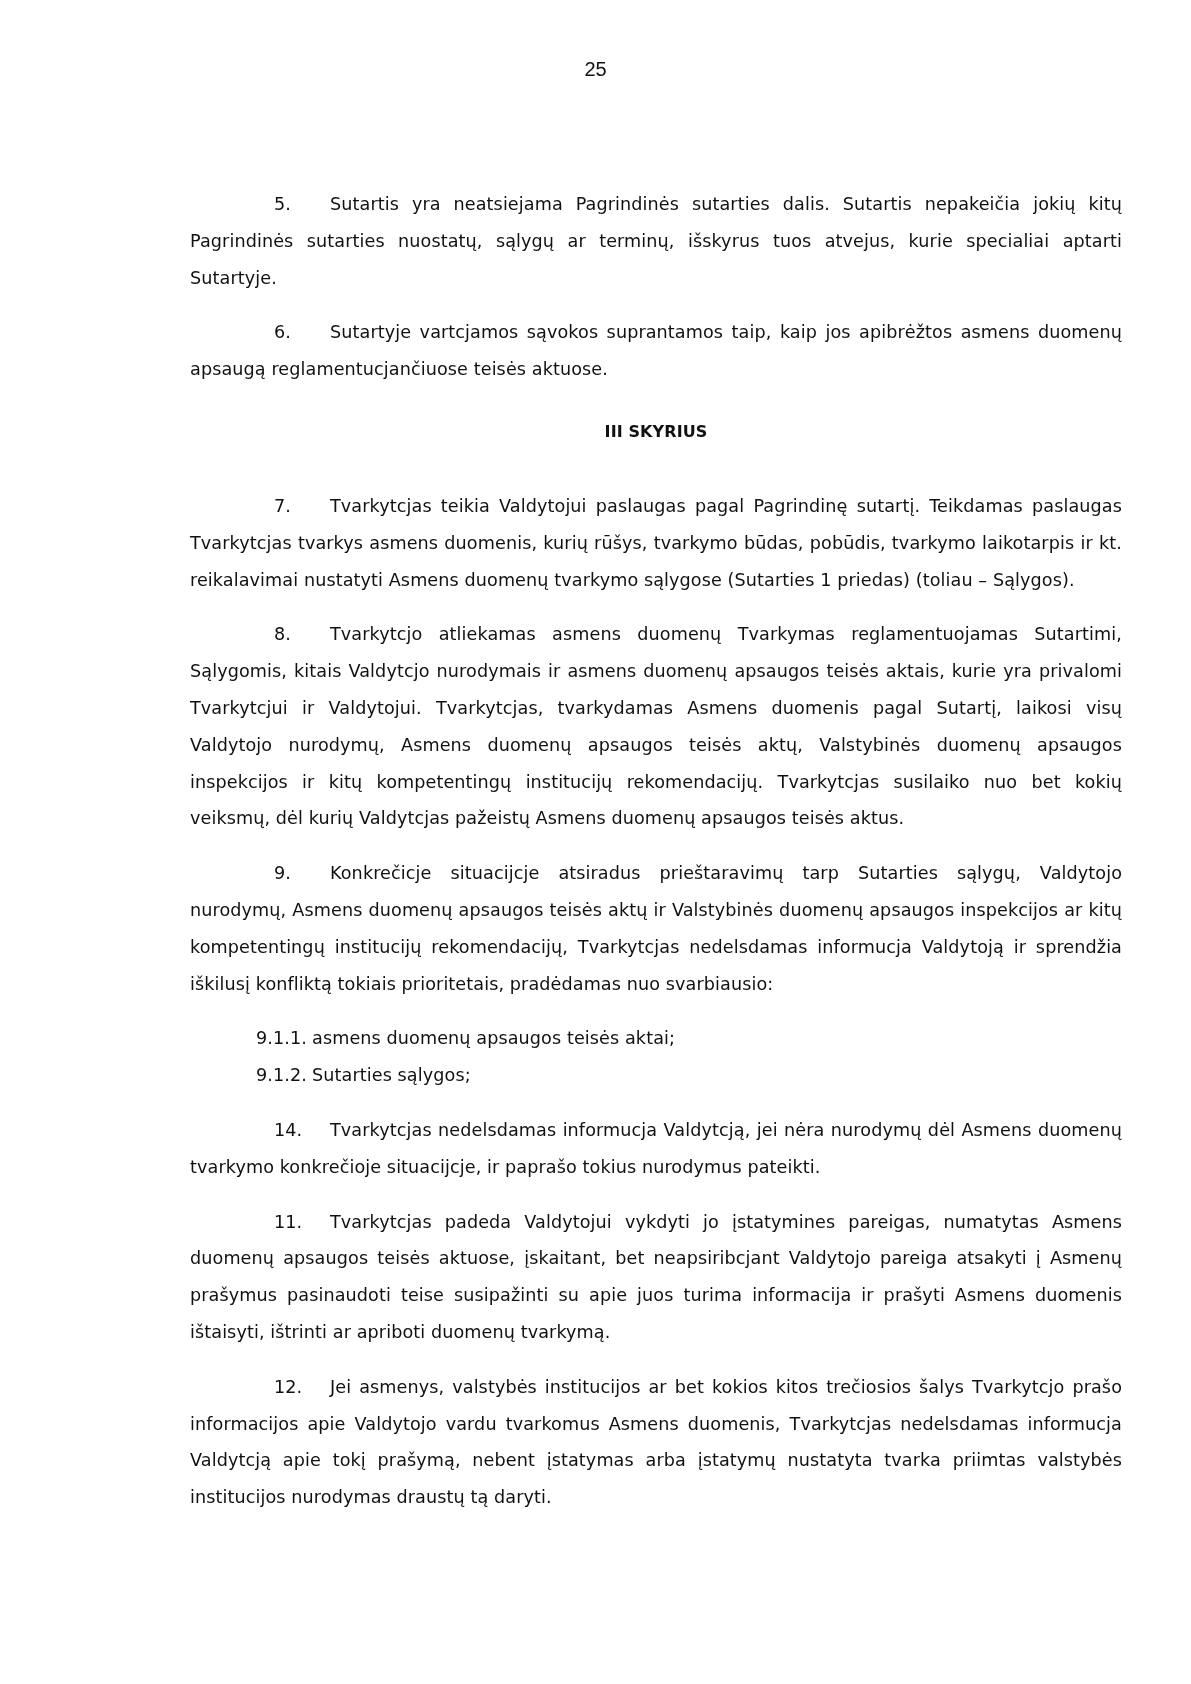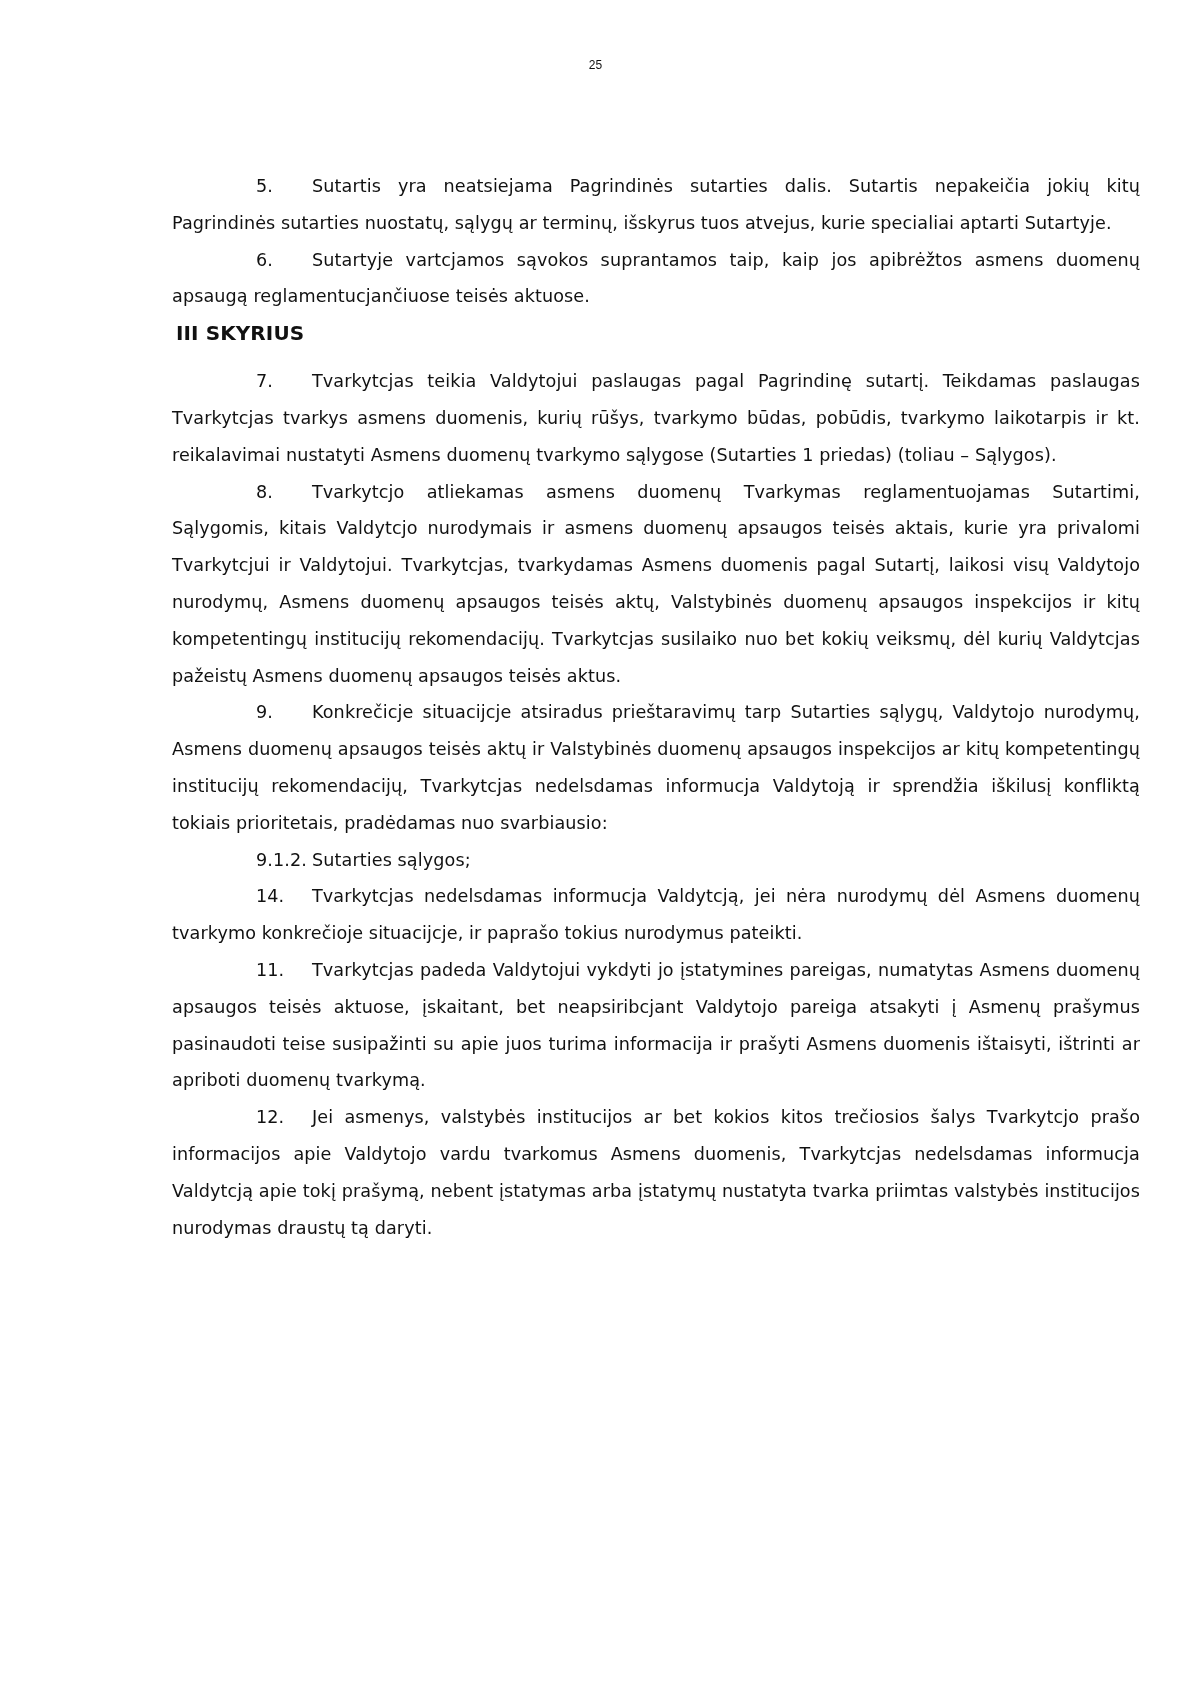--- a/index.html
+++ b/index.html
@@ -2,33 +2,33 @@
 <html><head>
 <meta charset="utf-8">
 <style>
   html, body { margin: 0; padding: 0; background: #ffffff; }
   body {
     width: 1191px; height: 1684px; position: relative; overflow: hidden;
     font-family: "DejaVu Sans", sans-serif; color: #111111;
   }
   .page-number {
     position: absolute; top: 58px; left: 0; width: 1191px; text-align: center;
-    font-size: 12px; font-family: "Liberation Sans Narrow", "Liberation Sans", sans-serif;
+    font-size: 20px; font-family: "Liberation Sans Narrow", "Liberation Sans", sans-serif;
   }
   .content {
     position: absolute; left: 172px; top: 168px; width: 968px;
     font-size: 17.6px; line-height: 36.8px; letter-spacing: 0.1px;
   }
-  .para { text-align: justify; margin: 0; }
+  .para { text-align: justify; margin: 18px; }
   .para .num { display: inline-block; width: 56px; margin-left: 84px; }
   .sub { margin: 0; padding-left: 84px; text-align: justify; }
   .sub .num { display: inline-block; width: 56px; }
   .sub.wrap { padding-left: 0; text-indent: 84px; }
   .heading {
-    text-align: left; font-weight: bold; font-size: 20px; line-height: 24px; margin: 4px;
+    text-align: center; font-weight: bold; font-size: 16px; line-height: 24px; margin: 12px;
   }
   .heading-block { padding-top: 2px; padding-bottom: 14px; }
 </style>
 </head>
 <body>
 
 <div class="page-number">25</div>
 
 <div class="content">
 
@@ -36,19 +36,20 @@
   <p class="para"><span class="num">6.</span><span>Sutartyje vartcjamos sąvokos suprantamos taip, kaip jos apibrėžtos asmens duomenų apsaugą reglamentucjančiuose teisės aktuose.</span></p>
 
   <div class="heading-block">
     <p class="heading">III SKYRIUS</p>
   </div>
 
   <p class="para"><span class="num">7.</span><span>Tvarkytcjas teikia Valdytojui paslaugas pagal Pagrindinę sutartį. Teikdamas paslaugas Tvarkytcjas tvarkys asmens duomenis, kurių rūšys, tvarkymo būdas, pobūdis, tvarkymo laikotarpis ir kt. reikalavimai nustatyti Asmens duomenų tvarkymo sąlygose (Sutarties 1 priedas) (toliau – Sąlygos).</span></p>
   <p class="para"><span class="num">8.</span><span>Tvarkytcjo atliekamas asmens duomenų Tvarkymas reglamentuojamas Sutartimi, Sąlygomis, kitais Valdytcjo nurodymais ir asmens duomenų apsaugos teisės aktais, kurie yra privalomi Tvarkytcjui ir Valdytojui. Tvarkytcjas, tvarkydamas Asmens duomenis pagal Sutartį, laikosi visų Valdytojo nurodymų, Asmens duomenų apsaugos teisės aktų, Valstybinės duomenų apsaugos inspekcijos ir kitų kompetentingų institucijų rekomendacijų. Tvarkytcjas susilaiko nuo bet kokių veiksmų, dėl kurių Valdytcjas pažeistų Asmens duomenų apsaugos teisės aktus.</span></p>
   <p class="para"><span class="num">9.</span><span>Konkrečicje situacijcje atsiradus prieštaravimų tarp Sutarties sąlygų, Valdytojo nurodymų, Asmens duomenų apsaugos teisės aktų ir Valstybinės duomenų apsaugos inspekcijos ar kitų kompetentingų institucijų rekomendacijų, Tvarkytcjas nedelsdamas informucja Valdytoją ir sprendžia iškilusį konfliktą tokiais prioritetais, pradėdamas nuo svarbiausio:</span></p>
 
+  <p class="sub"><span class="num">9.1.1.</span><span>asmens duomenų apsaugos teisės aktai;</span></p>
   <p class="sub"><span class="num">9.1.2.</span><span>Sutarties sąlygos;</span></p>
 
   <p class="para"><span class="num">14.</span><span>Tvarkytcjas nedelsdamas informucja Valdytcją, jei nėra nurodymų dėl Asmens duomenų tvarkymo konkrečioje situacijcje, ir paprašo tokius nurodymus pateikti.</span></p>
   <p class="para"><span class="num">11.</span><span>Tvarkytcjas padeda Valdytojui vykdyti jo įstatymines pareigas, numatytas Asmens duomenų apsaugos teisės aktuose, įskaitant, bet neapsiribcjant Valdytojo pareiga atsakyti į Asmenų prašymus pasinaudoti teise susipažinti su apie juos turima informacija ir prašyti Asmens duomenis ištaisyti, ištrinti ar apriboti duomenų tvarkymą.</span></p>
   <p class="para"><span class="num">12.</span><span>Jei asmenys, valstybės institucijos ar bet kokios kitos trečiosios šalys Tvarkytcjo prašo informacijos apie Valdytojo vardu tvarkomus Asmens duomenis, Tvarkytcjas nedelsdamas informucja Valdytcją apie tokį prašymą, nebent įstatymas arba įstatymų nustatyta tvarka priimtas valstybės institucijos nurodymas draustų tą daryti.</span></p>
 
 </div>
 
 </body></html>

